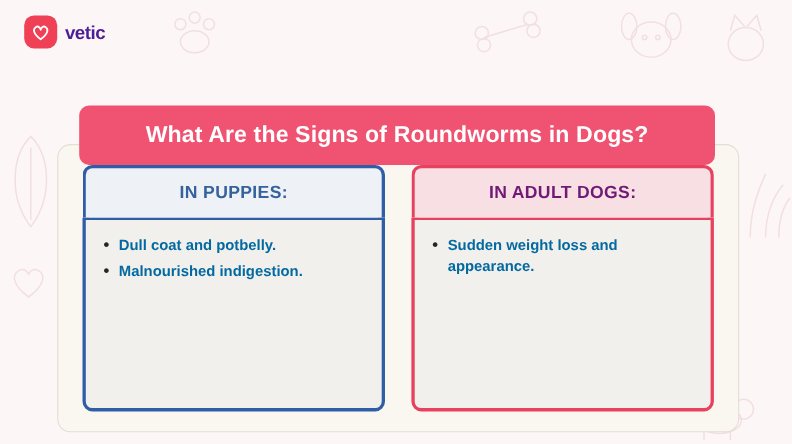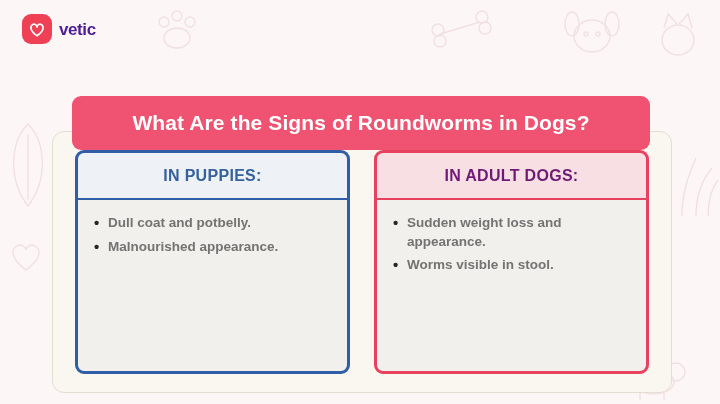--- a/index.html
+++ b/index.html
@@ -148,21 +148,21 @@
 
   ul.bullets {
     margin: 0;
     padding: 0 0 0 18px;
     list-style: none;
   }
   ul.bullets li {
     position: relative;
     font-size: 13.5px;
     font-weight: bold;
-    color: #737373;
+    color: #0369a1;
     line-height: 1.38;
     margin-bottom: 5px;
   }
   ul.bullets li::before {
     content: "•";
     position: absolute;
     left: -14px;
     top: -1px;
     font-size: 15px;
     color: #262626;
@@ -243,28 +243,27 @@
   <span class="title-text">What Are the Signs of Roundworms in Dogs?</span>
 </div>
 
 <div class="card">
 
   <div class="col col-puppies">
     <div class="col-header">IN PUPPIES:</div>
     <div class="col-body">
       <ul class="bullets">
         <li>Dull coat and potbelly.</li>
-        <li>Malnourished appearance.</li>
+        <li>Malnourished indigestion.</li>
       </ul>
     </div>
   </div>
 
   <div class="col col-adults">
     <div class="col-header">IN ADULT DOGS:</div>
     <div class="col-body">
       <ul class="bullets">
         <li>Sudden weight loss and appearance.</li>
-        <li>Worms visible in stool.</li>
       </ul>
     </div>
   </div>
 
 </div>
 
 </body></html>

